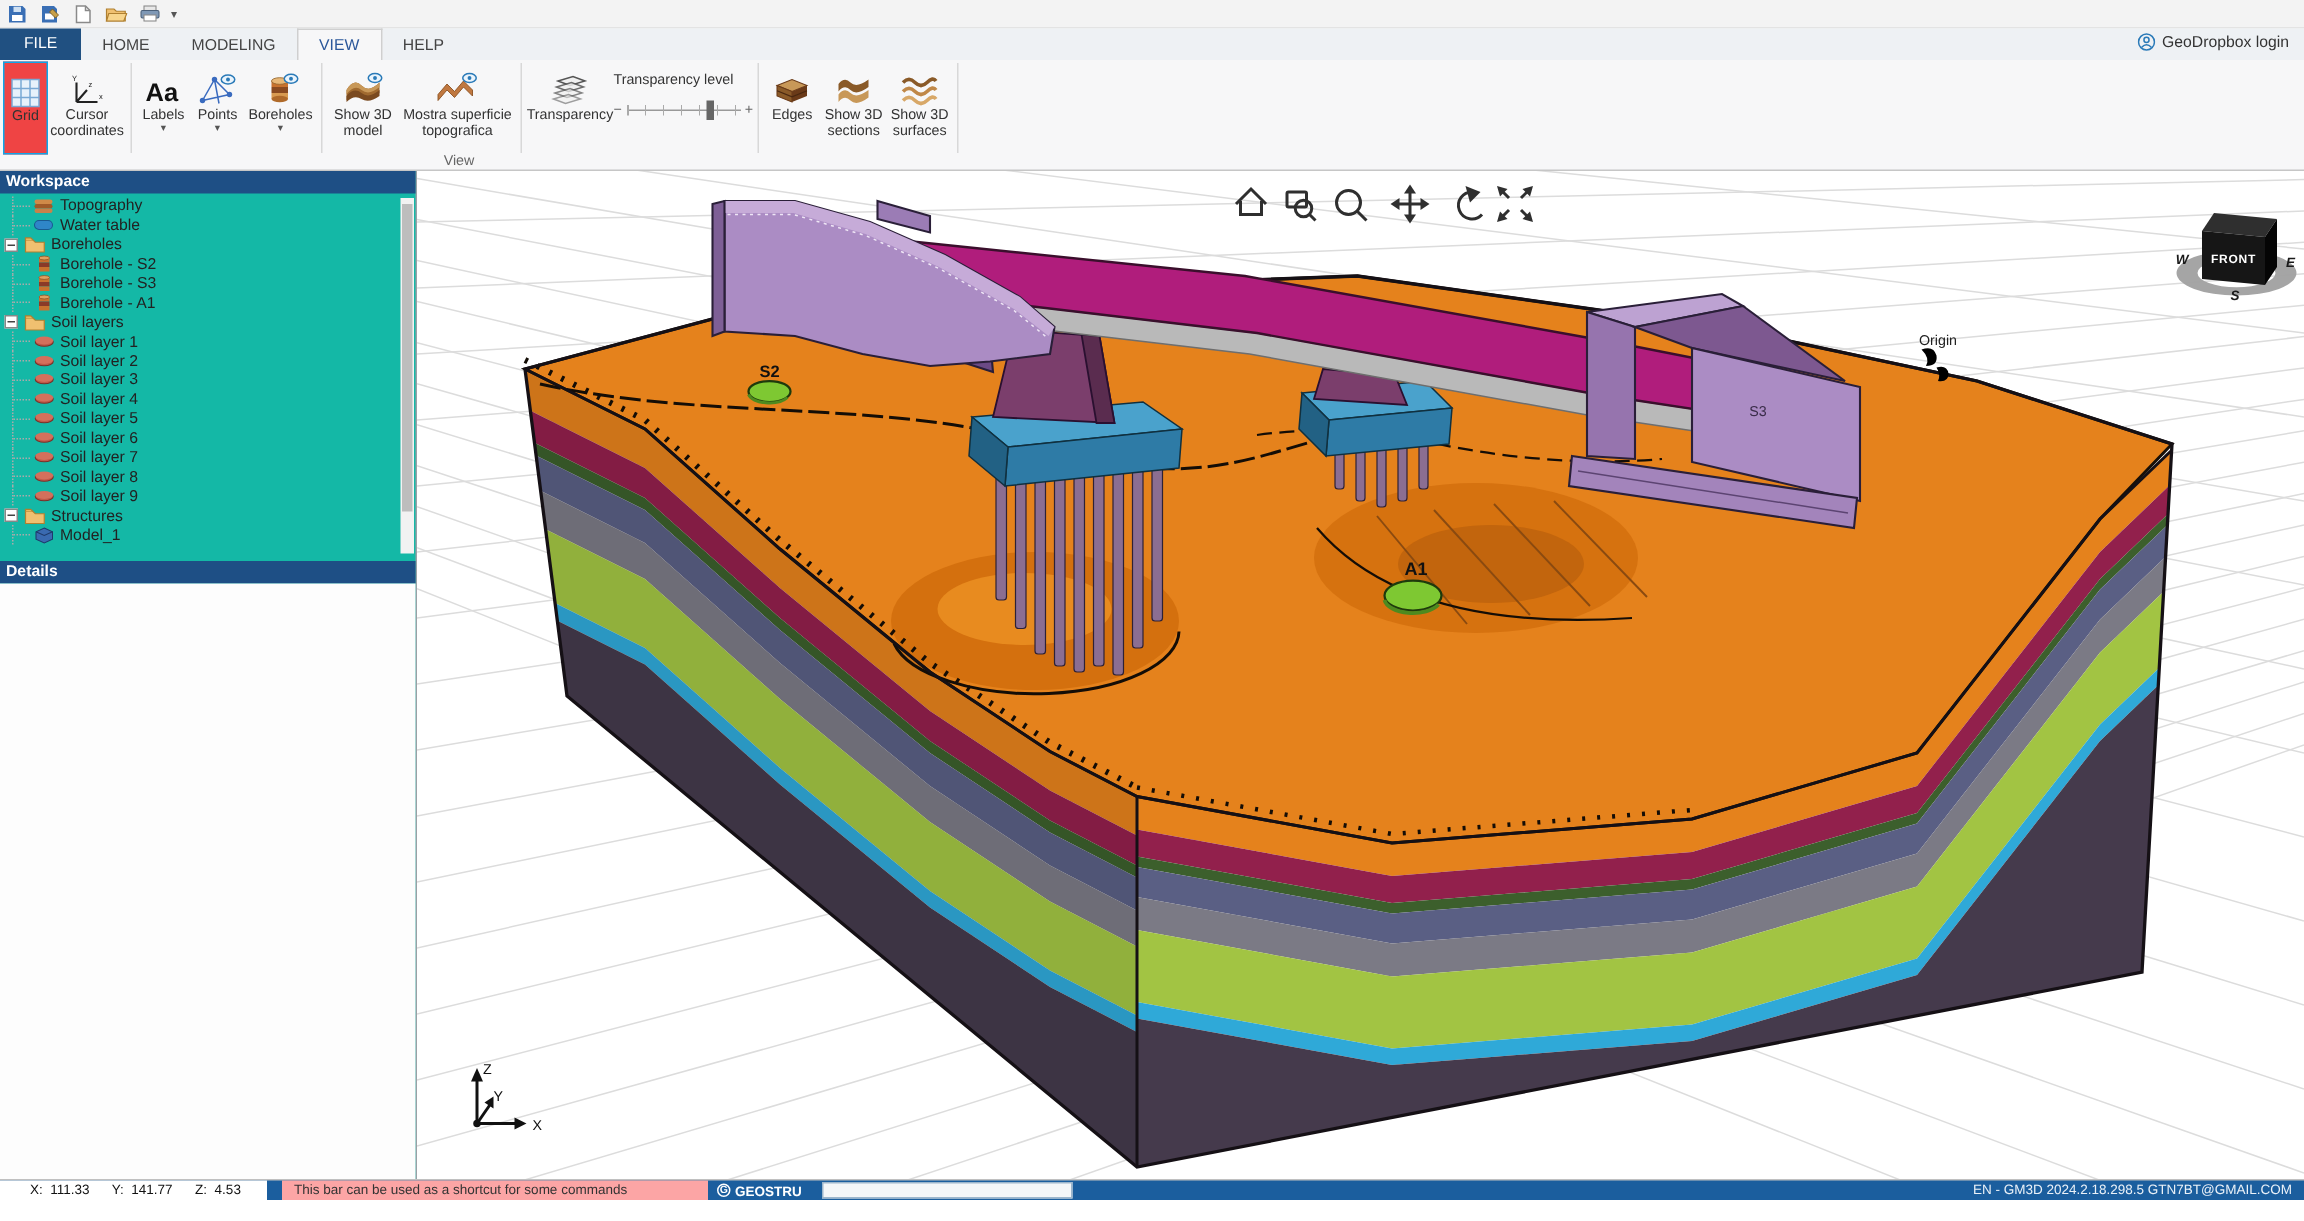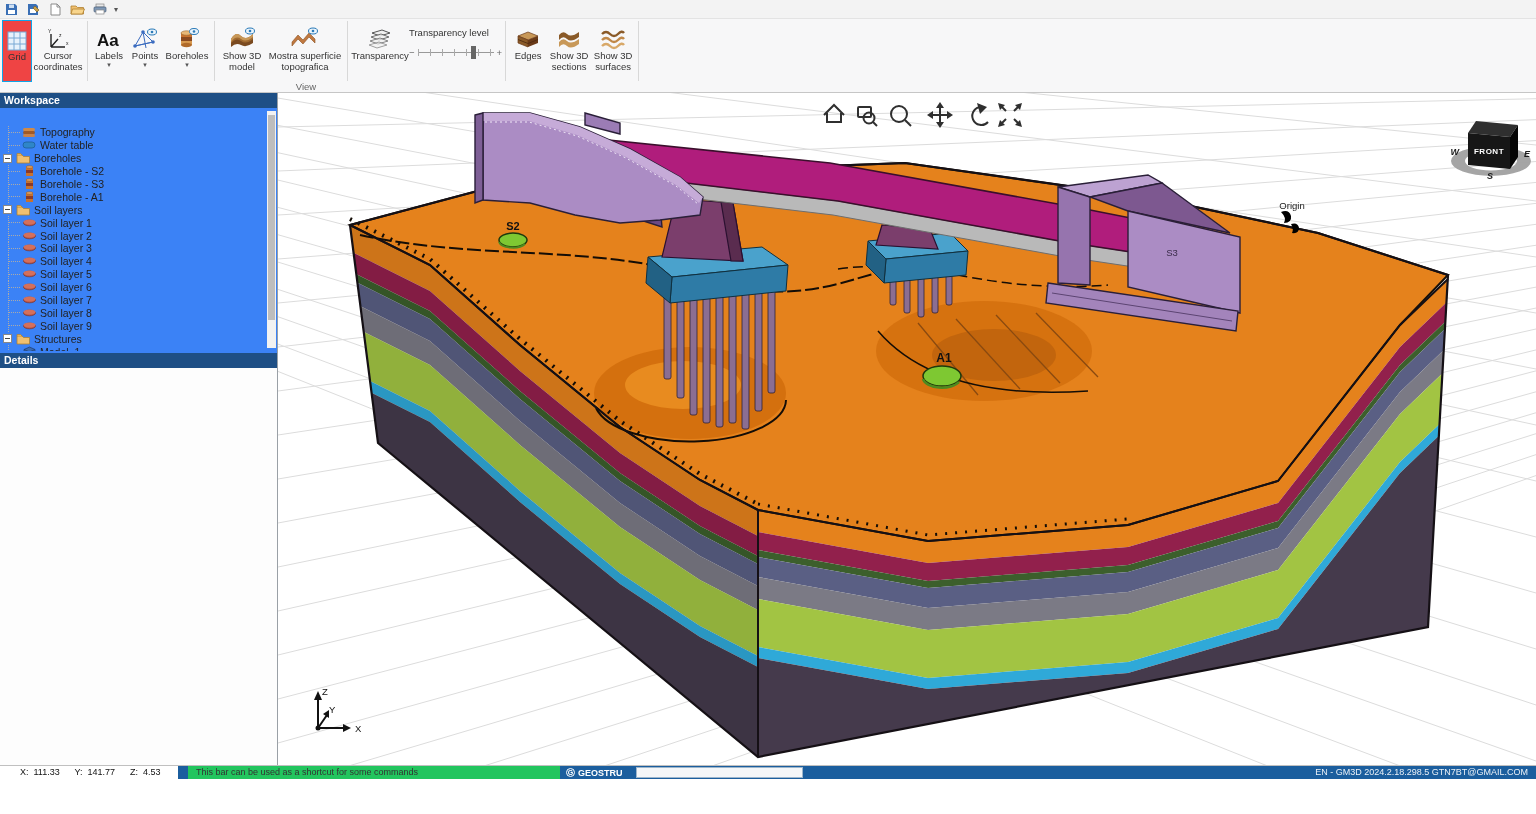--- a/index.html
+++ b/index.html
@@ -37,40 +37,40 @@
   .slider-block { display:flex; flex-direction:column; padding-top:8px; font-size:9.5px; color:#333; }
   .slider-row { display:flex; align-items:center; gap:3px; margin-top:8px; color:#666; }
   .slider-track { position:relative; width:76px; height:13px; }
   .slider-track .line { position:absolute; top:6px; left:0; right:0; border-top:1px solid #999; }
   .slider-track .ticks { position:absolute; top:3px; left:0; right:0; height:7px;
       background:repeating-linear-gradient(to right,#aaa 0 1px,transparent 1px 12px); }
   .slider-track .handle { position:absolute; top:0; left:70%; width:5px; height:13px; background:#666; }
 
   
   .main { display:flex; height:672px; }
-  .sidebar { position:relative; width:278px; border-right:1px solid #9aa0a6; background:#3b82f6; }
+  .sidebar { position:relative; width:278px; border-right:1px solid #9aa0a6; background:#14b8a6; }
   .panel-header { height:15px; background:#1e4f85; color:#fff; font-size:10.5px; font-weight:bold; padding:1px 0 0 4px; }
-  .tree { position:absolute; top:15px; left:0; right:12px; height:243px; overflow:hidden; padding-top:18px; }
+  .tree { position:absolute; top:15px; left:0; right:12px; height:243px; overflow:hidden; padding-top:2px; }
   .tree-row { display:flex; align-items:center; height:12.9px; font-size:10.5px; color:#222; white-space:nowrap; }
   .expander { width:9px; height:9px; border:1px solid #888; background:#fff; margin:0 3px 0 3px; position:relative; flex:0 0 auto; }
   .expander::after { content:""; position:absolute; left:1px; right:1px; top:3px; border-top:1px solid #444; }
   .connector { width:13px; height:13px; border-left:1px dotted #aaa; position:relative; margin-left:8px; flex:0 0 auto; }
   .connector::after { content:""; position:absolute; left:0; top:6px; width:11px; border-top:1px dotted #aaa; }
   .ticon { width:15px; height:12px; margin:0 3px 0 1px; flex:0 0 auto; }
   .tree-scrollbar { position:absolute; top:18px; right:1px; width:9px; height:237px; background:#f2f2f2; }
   .tree-scrollbar .thumb { position:absolute; top:4px; left:1px; width:7px; height:205px; background:#bdbdbd; }
   .details-header { position:absolute; top:260px; left:0; right:0; }
   .details-body { position:absolute; top:275px; bottom:0; left:0; right:0; background:#fdfdfd; }
   .viewport { position:relative; width:1258px; height:672px; background:#fff; }
 
   
   .statusbar { height:14px; background:#1b5e9e; display:flex; font-size:9px; align-items:stretch; border-top:1px solid #c0c0c0; }
   .sb-coords { width:178px; background:#fff; color:#111; padding:1px 0 0 20px; white-space:pre; }
   .sb-gap { width:10px; }
-  .sb-hint { width:372px; background:#22c55e; color:#333; padding:1px 0 0 8px; }
+  .sb-hint { width:284px; background:#fca5a5; color:#333; padding:1px 0 0 8px; }
   .sb-brand { width:76px; color:#fff; font-weight:bold; display:flex; align-items:center; gap:3px; padding-left:6px; }
   .sb-brand .g { width:9px; height:9px; border:1px solid #fff; border-radius:50%; font-size:7px; line-height:8px; text-align:center; font-weight:bold; }
   .sb-box { width:167px; background:#f4f6f8; border:1px solid #9db6cc; margin:1px 0; }
   .sb-right { flex:1; color:#eaf1f8; text-align:right; padding:1px 8px 0 0; }
 </style>
 </head>
 <body>
 
 <div class="app">
 
@@ -105,20 +105,35 @@
     <span class="qicon">
       <svg width="14" height="12">
           <rect x="3" y="1" width="8" height="3" fill="#e8e8e8" stroke="#888" stroke-width=".7"></rect>
           <rect x="1" y="4" width="12" height="5" rx="1" fill="#7f98b5" stroke="#4a5f78" stroke-width=".7"></rect>
           <rect x="3" y="7" width="8" height="4" fill="#fff" stroke="#888" stroke-width=".7"></rect>
         </svg>
     </span>
     <span class="more">▾</span>
   </div>
 
+  <div class="tabstrip">
+    <div class="tab file">FILE</div>
+    <div class="tab">HOME</div>
+    <div class="tab">MODELING</div>
+    <div class="tab active">VIEW</div>
+    <div class="tab">HELP</div>
+    <div class="login">
+      <svg width="12" height="12">
+          <circle cx="6" cy="6" r="5.3" fill="none" stroke="#2a7ab8" stroke-width="1"></circle>
+          <circle cx="6" cy="4.6" r="1.7" fill="none" stroke="#2a7ab8"></circle>
+          <path d="M2.8,9.5 q3.2,-3.4 6.4,0" fill="none" stroke="#2a7ab8"></path>
+        </svg>
+      <span>GeoDropbox login</span>
+    </div>
+  </div>
 
   <div class="ribbon">
     <div class="rbtn selected" style="width:30px">
       <span class="ricon">
         <svg width="22" height="22">
             <rect x="2" y="2" width="18" height="18" fill="#e7f1fb" stroke="#79a8d4"></rect>
             <path d="M2,8 h18 M2,14 h18 M8,2 v18 M14,2 v18" stroke="#79a8d4" fill="none"></path>
           </svg>
       </span>
       <span>Grid</span>

